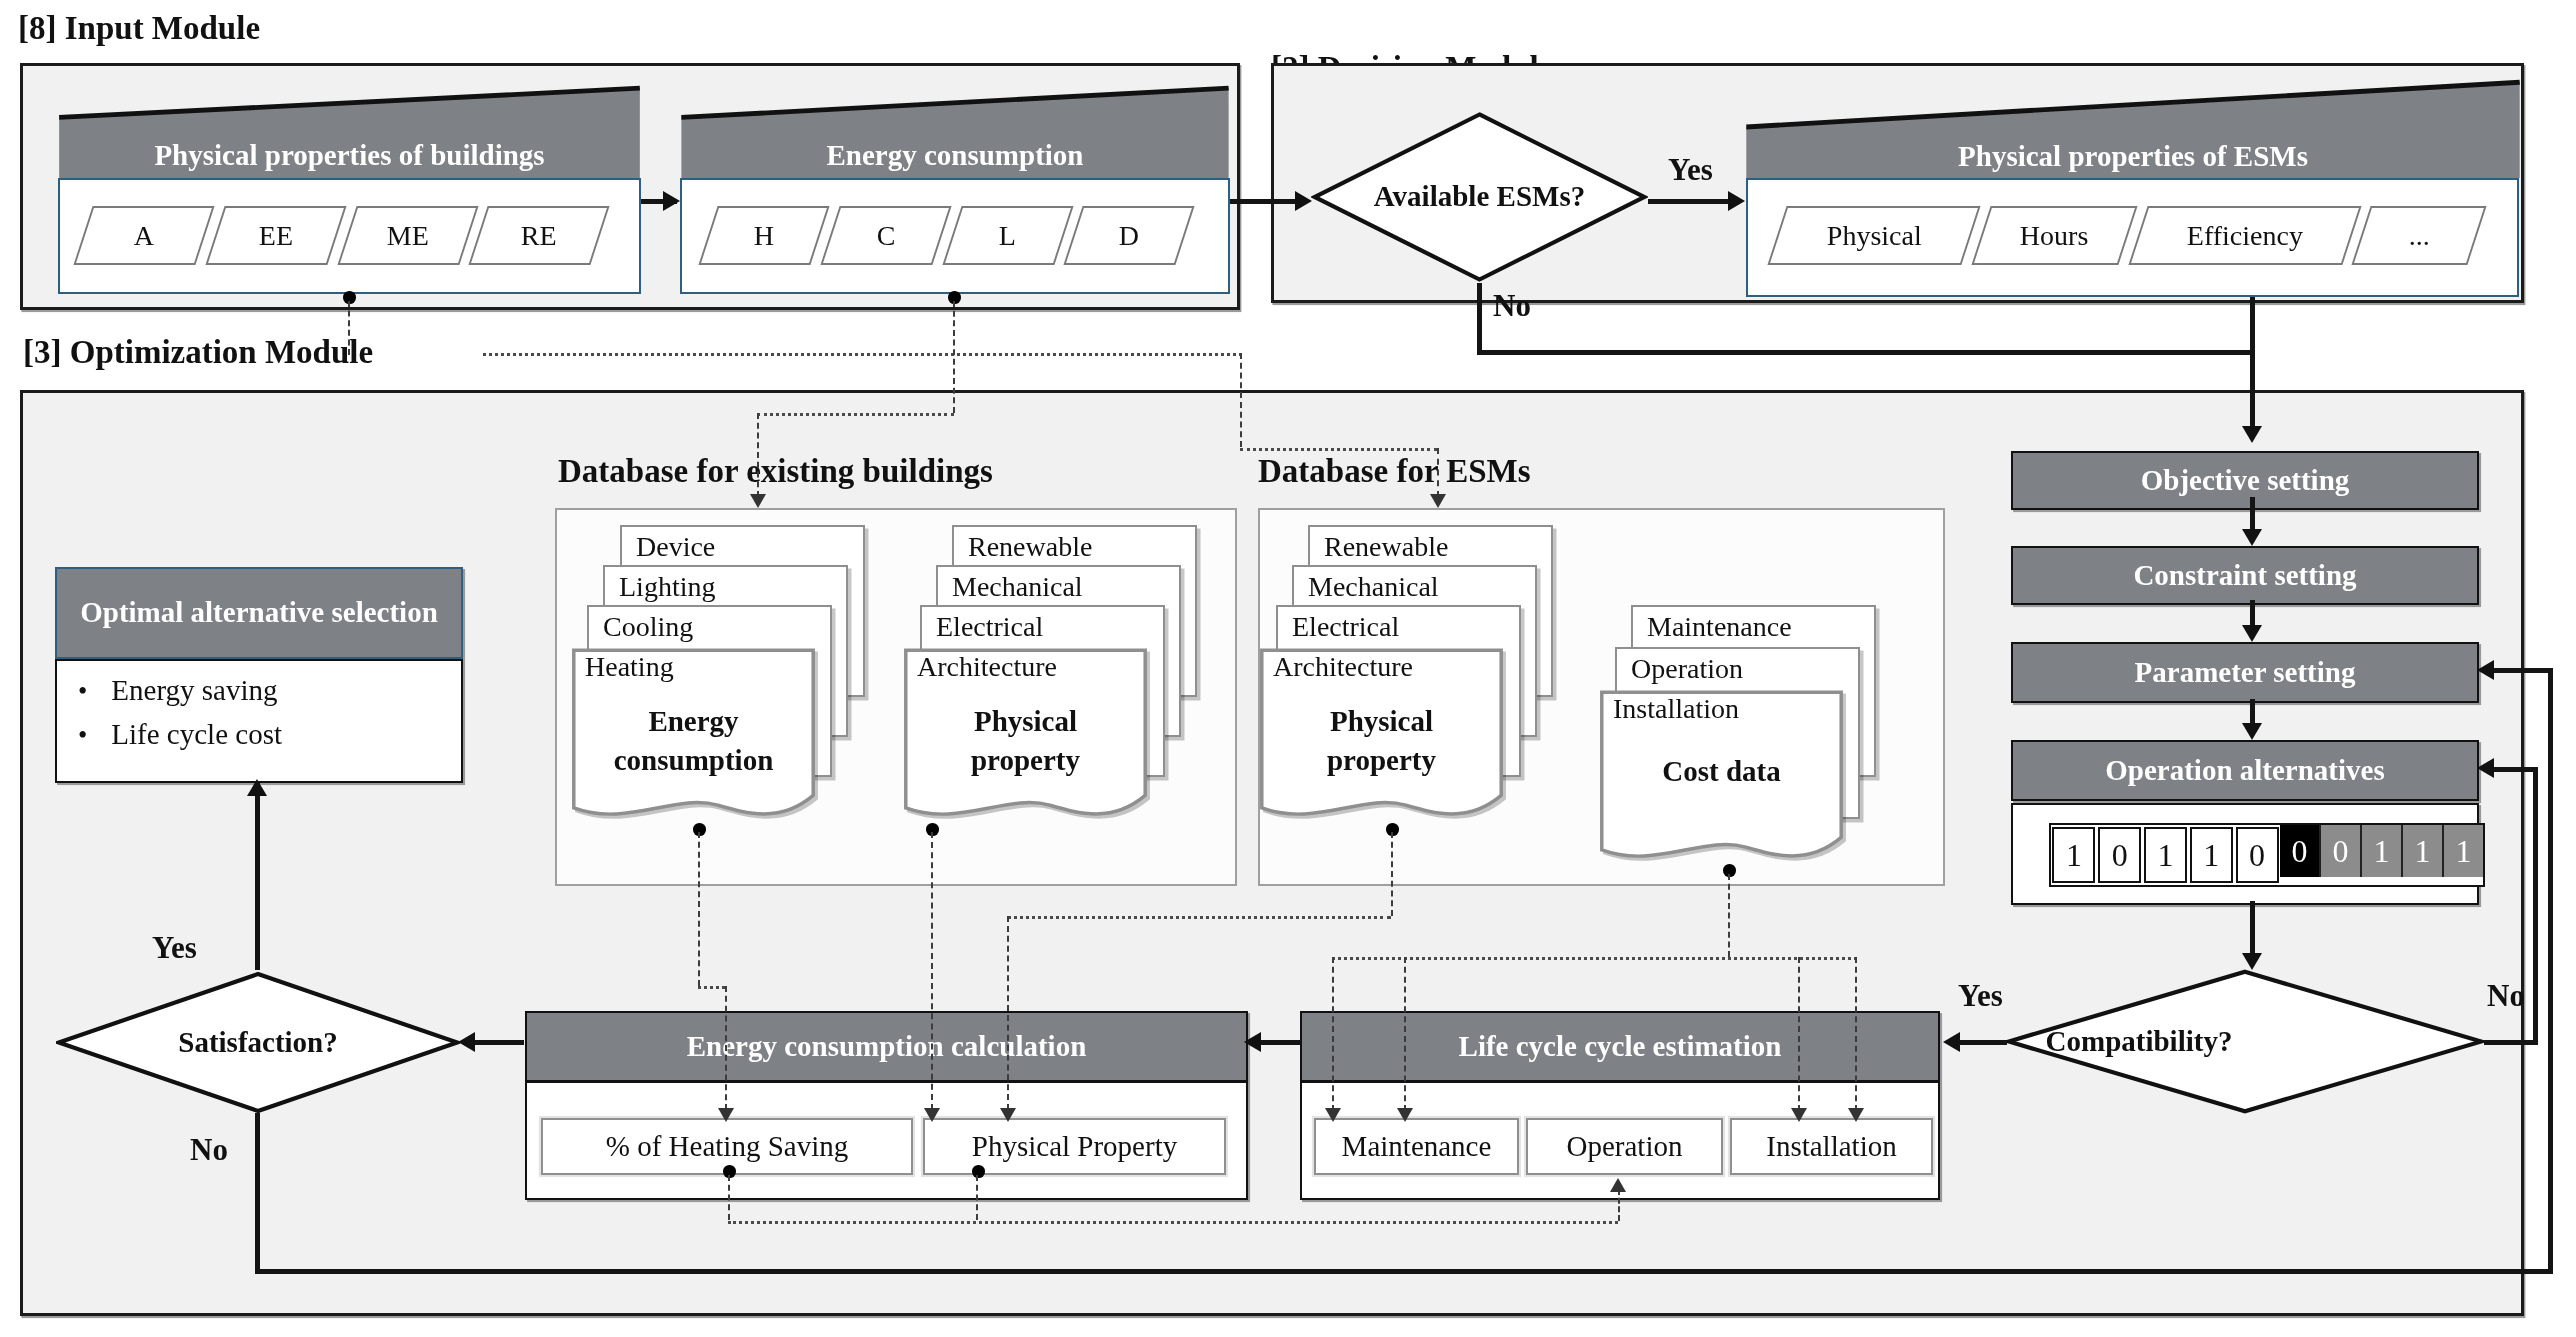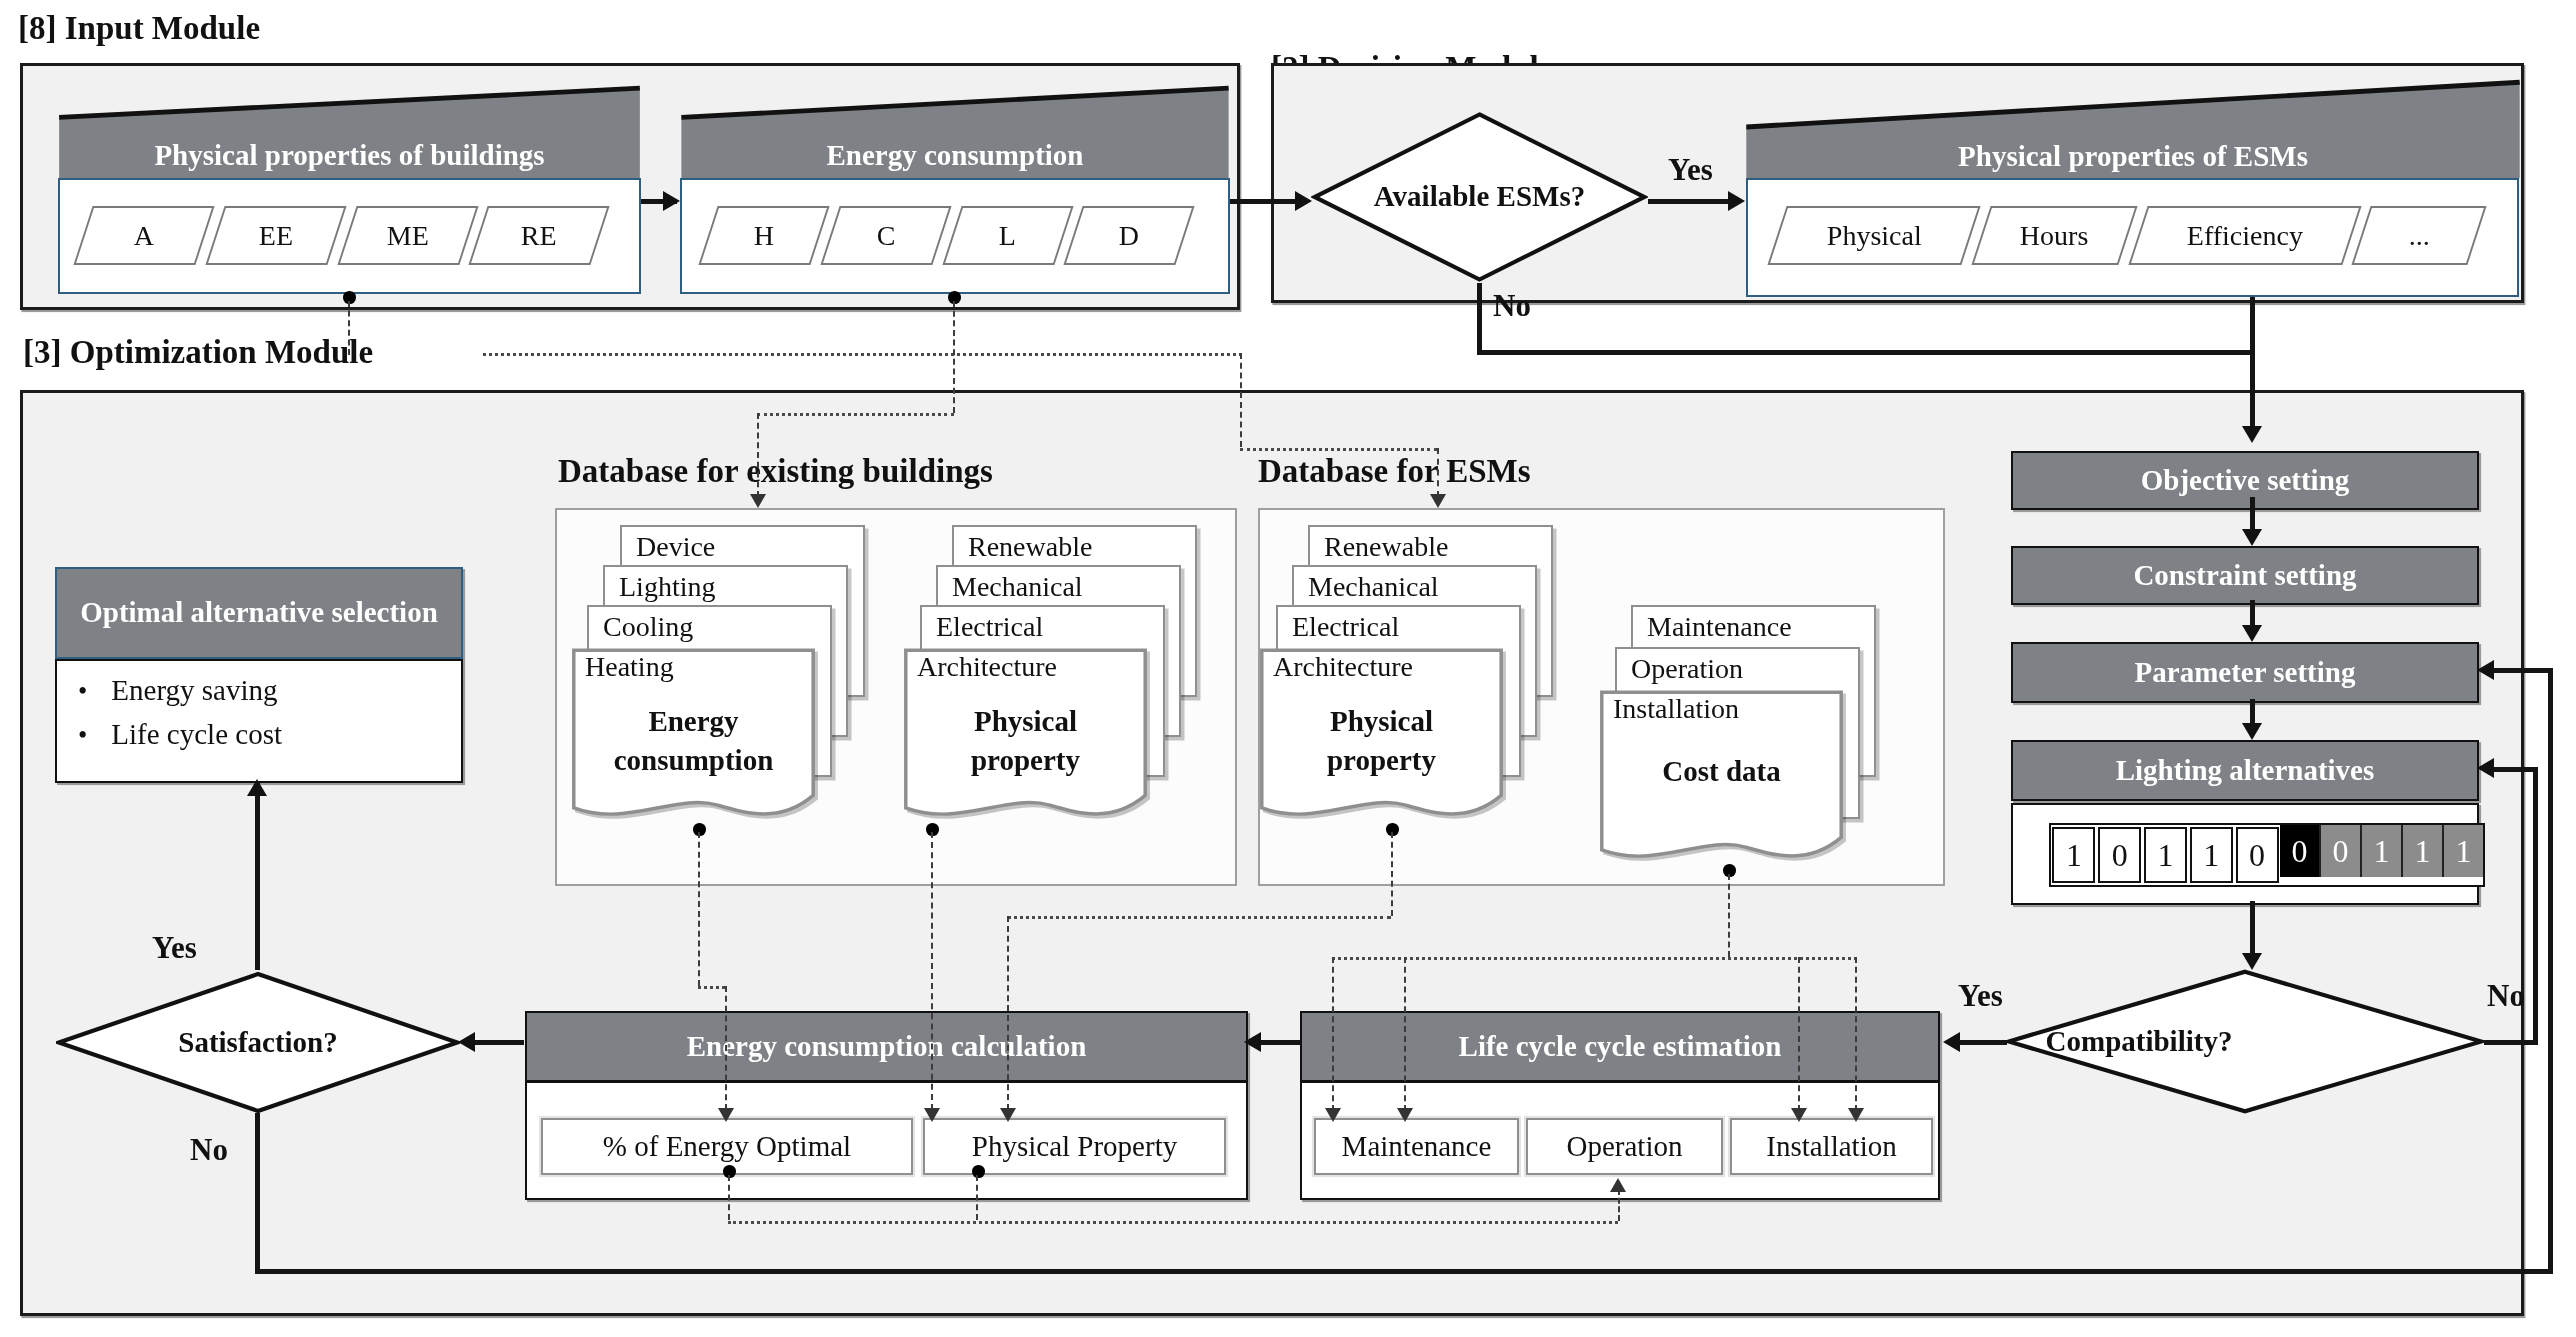--- a/index.html
+++ b/index.html
@@ -210,21 +210,21 @@
   <div class="abs whitebody" style="left:55px;top:659px;width:404px;height:120px;border-width:2.1px;">
     <ul class="bullets">
       <li>Energy saving</li>
       <li>Life cycle cost</li>
     </ul>
   </div>
 
   <div class="abs gbox" style="left:2011px;top:451px;width:464px;height:55px;">Objective setting</div>
   <div class="abs gbox" style="left:2011px;top:546px;width:464px;height:55px;">Constraint setting</div>
   <div class="abs gbox" style="left:2011px;top:642px;width:464px;height:57px;">Parameter setting</div>
-  <div class="abs gbox" style="left:2011px;top:740px;width:464px;height:57px;">Lighting alternatives</div>
+  <div class="abs gbox" style="left:2011px;top:740px;width:464px;height:57px;">Operation alternatives</div>
   <div class="abs whitebody" style="left:2011px;top:803px;width:464px;height:98px;"></div>
   <div class="cellrow" style="left:2049px;top:823px;">
     <div class="cell c-w">1</div>
     <div class="cell c-w">0</div>
     <div class="cell c-w">1</div>
     <div class="cell c-w">1</div>
     <div class="cell c-w">0</div>
     <div class="cell c-b">0</div>
     <div class="cell c-g">0</div>
     <div class="cell c-g">1</div>
@@ -241,21 +241,21 @@
 
   <svg class="abs" style="left:56px;top:971px;" width="404" height="143" viewBox="0 0 578 204">
     <polygon points="289,4 574,102 289,200 4,102" fill="#fff" stroke="#111" stroke-width="6"></polygon>
   </svg>
   <div class="abs diamond-text" style="left:98px;top:971px;width:320px;height:143px;">Satisfaction?</div>
   <div class="abs yn" style="left:152px;top:930px;">Yes</div>
   <div class="abs yn" style="left:190px;top:1132px;">No</div>
 
   <div class="abs gbox" style="left:525px;top:1011px;width:719px;height:67px;">Energy consumption calculation</div>
   <div class="abs whitebody" style="left:525px;top:1081px;width:719px;height:115px;"></div>
-  <div class="abs ibox" style="left:541px;top:1118px;width:368px;height:53px;">% of Energy Optimal</div>
+  <div class="abs ibox" style="left:541px;top:1118px;width:368px;height:53px;">% of Heating Saving</div>
   <div class="abs ibox" style="left:923px;top:1118px;width:299px;height:53px;">Physical Property</div>
 
   <div class="abs gbox" style="left:1300px;top:1011px;width:636px;height:67px;">Life cycle cycle estimation</div>
   <div class="abs whitebody" style="left:1300px;top:1081px;width:636px;height:115px;"></div>
   <div class="abs ibox" style="left:1314px;top:1118px;width:201px;height:53px;">Maintenance</div>
   <div class="abs ibox" style="left:1526px;top:1118px;width:193px;height:53px;">Operation</div>
   <div class="abs ibox" style="left:1730px;top:1118px;width:199px;height:53px;">Installation</div>
 
   <div class="abs line" style="left:641px;top:199px;width:36px;height:4.9px;"></div>
   <div class="ah ah-r" style="left:663px;top:191px;"></div>

